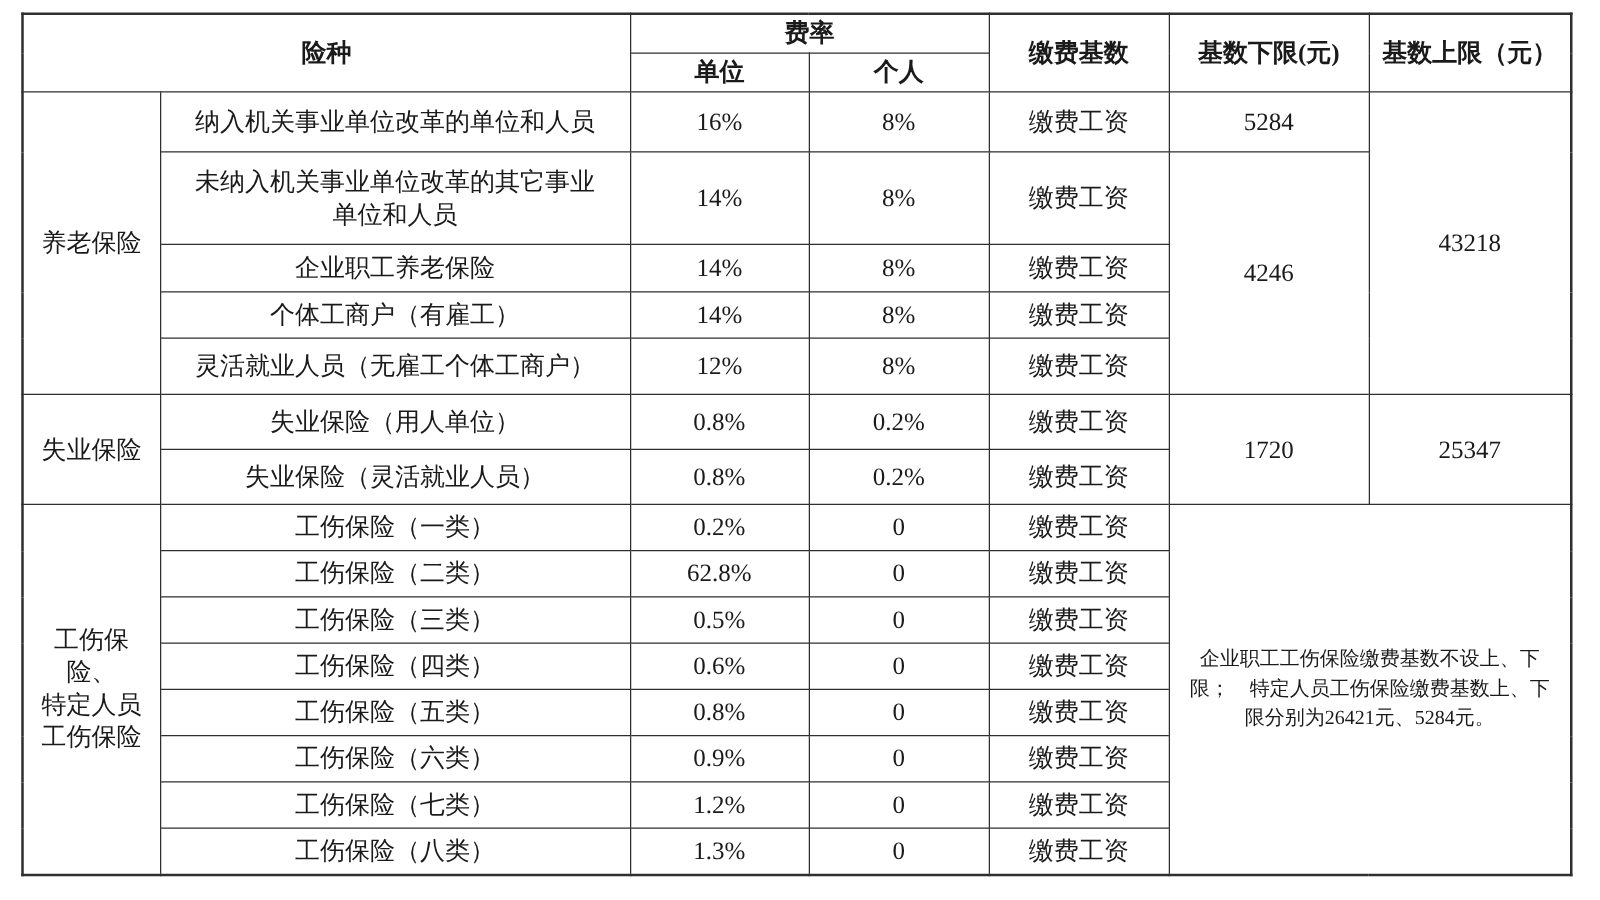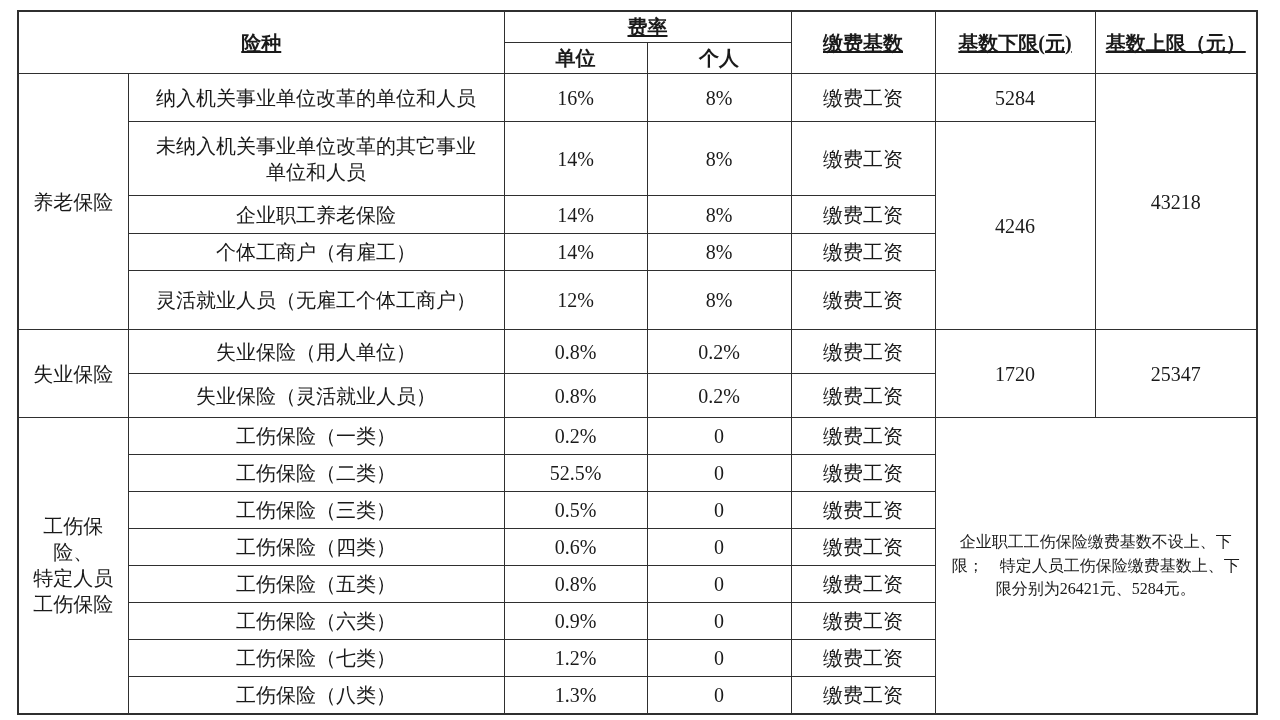--- a/index.html
+++ b/index.html
@@ -33,27 +33,27 @@
   }
   table.rates td.item {
     padding: 2px 26px;
   }
   table.rates td.note {
     font-size: 16px;
     line-height: 1.45;
     padding: 2px 10px;
   }
   table.rates td.group-label span { display: block; }
-  tr.hr1 { height: 22px; text-decoration: underline; }
+  tr.hr1 { height: 22px; }
   tr.hr2 { height: 30px; }
   tr.r1  { height: 48px; }
   tr.r2  { height: 74px; font-family: Liberation Serif, serif; }
   tr.r3  { height: 38px; }
   tr.r4  { height: 37px; }
-  tr.r5  { height: 59px; padding-left: 24px; }
+  tr.r5  { height: 45px; padding-left: 24px; }
   tr.r6  { height: 44px; }
   tr.r7  { height: 44px; }
   tr.rw  { height: 37px; }
 </style>
 </head>
 <body>
 
 <table class="rates">
   <colgroup>
     <col style="width:110px">
@@ -136,21 +136,21 @@
       <span>工伤保险</span>
     </td>
     <td class="item">工伤保险（一类）</td>
     <td>0.2%</td>
     <td>0</td>
     <td>缴费工资</td>
     <td rowspan="8" colspan="2" class="note">企业职工工伤保险缴费基数不设上、下限；　特定人员工伤保险缴费基数上、下限分别为26421元、5284元。</td>
   </tr>
   <tr class="rw">
     <td class="item">工伤保险（二类）</td>
-    <td>52.5%</td>
+    <td>62.8%</td>
     <td>0</td>
     <td>缴费工资</td>
   </tr>
   <tr class="rw">
     <td class="item">工伤保险（三类）</td>
     <td>0.5%</td>
     <td>0</td>
     <td>缴费工资</td>
   </tr>
   <tr class="rw">

